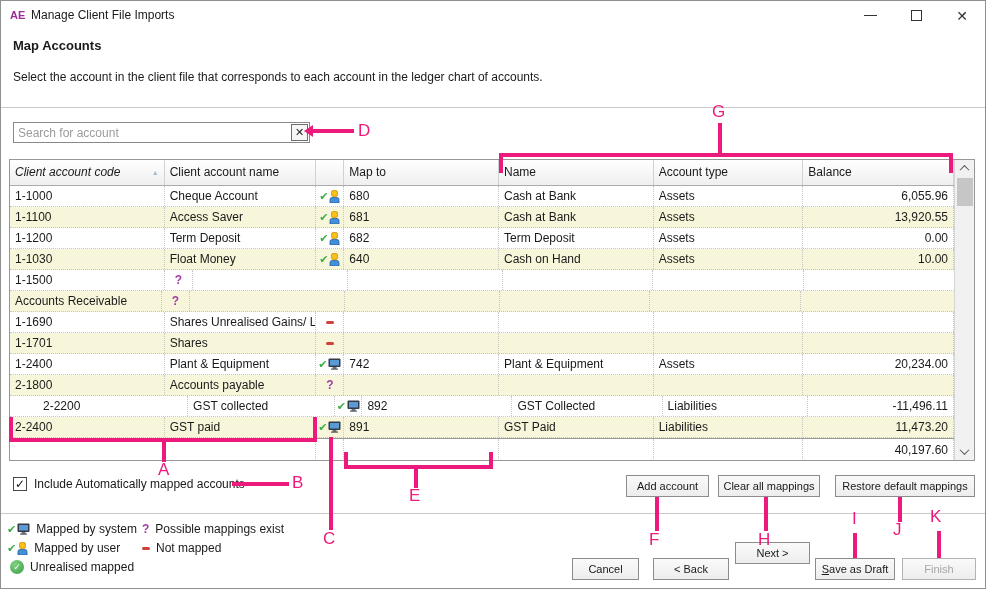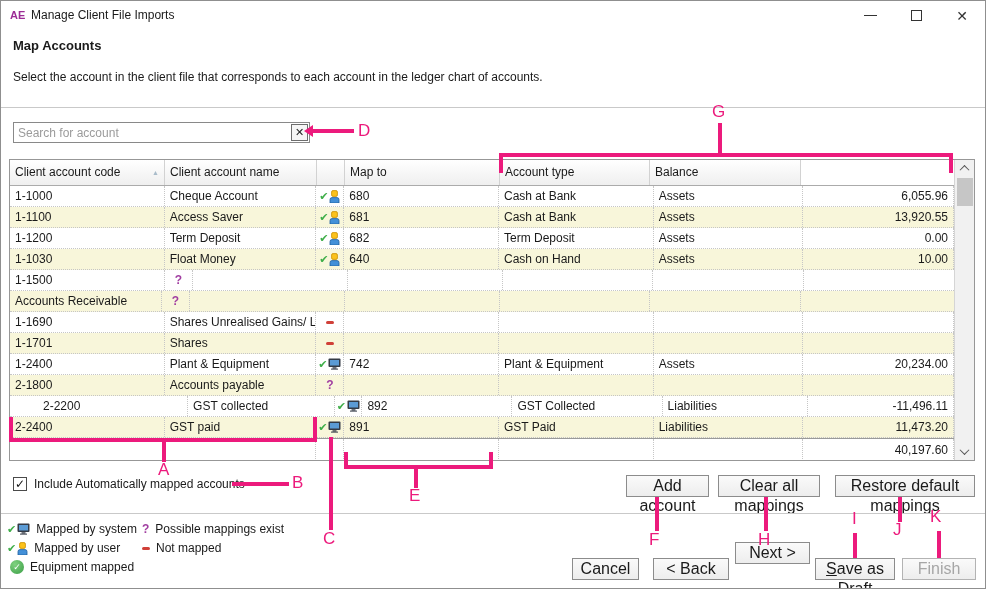--- a/index.html
+++ b/index.html
@@ -45,21 +45,21 @@
   
   .grid-scroll { width: 20px; background: #f1f1f1; border-left: 1px solid #d5d5d5; position: relative; }
   .sb-btn { position: absolute; left: 0; width: 100%; height: 17px; display: flex; align-items: center; justify-content: center; }
   .chev-up { width: 7px; height: 7px; border-left: 1.6px solid #555; border-top: 1.6px solid #555; transform: rotate(45deg) translate(1px,1px); }
   .chev-down { width: 7px; height: 7px; border-left: 1.6px solid #555; border-top: 1.6px solid #555; transform: rotate(225deg) translate(1px,1px); }
   .sb-thumb { position: absolute; left: 2px; top: 18px; width: 16px; height: 28px; background: #c6c6c6; }
   
   .include-row { position: absolute; left: 12px; top: 476px; display: flex; align-items: center; gap: 7px; }
   .cbox { width: 14px; height: 14px; border: 1px solid #4a4a4a; background: #fff; display: flex; align-items: center; justify-content: center; font-size: 12px; line-height: 1; color: #111; }
   
-  .btn { position: absolute; height: 22px; border: 1px solid #8c8c8c; background: linear-gradient(#fafafa, #ededed); font-size: 16px; font-family: inherit; text-align: center; line-height: 20px; color: #1a1a1a; }
+  .btn { position: absolute; height: 22px; border: 1px solid #8c8c8c; background: linear-gradient(#fafafa, #ededed); font-size: 11px; font-family: inherit; text-align: center; line-height: 20px; color: #1a1a1a; }
   .btn.disabled { color: #a6a6a6; border-color: #b3b3b3; }
   
   .legend-item { position: absolute; display: flex; align-items: center; gap: 6px; font-size: 12px; }
   .lg-ic { display: inline-flex; align-items: center; gap: 1px; }
   
   .ann { position: absolute; background: #ec1a7c; pointer-events: none; }
   .ann-letter { position: absolute; color: #ec1a7c; font-size: 17px; pointer-events: none; }
   .ann-arrow-left { position: absolute; width: 0; height: 0; border-top: 6px solid transparent; border-bottom: 6px solid transparent; border-right: 9px solid #ec1a7c; pointer-events: none; }
 </style>
 </head>
@@ -88,32 +88,35 @@
   <div class="search-wrap">
     <input class="search-input" type="text" placeholder="Search for account" style="">
     <span class="search-clear">
         <span>✕</span>
       </span>
   </div>
 
   <div class="grid">
     <div class="grid-main">
       <div class="grid-header" id="grid-header">
-          <div class="hcell" style="width: 155px;">
+          <div class="hcell" style="width: 155px; font-style: italic;">
             <span>Client account code</span>
             <span class="sort-arrow">▲</span>
           </div>
           <div class="hcell" style="width: 152px;">
             <span>Client account name</span>
           </div>
           <div class="hcell" style="width: 28px;">
             <span></span>
           </div>
           <div class="hcell" style="width: 155px;">
             <span>Map to</span>
+          </div>
+          <div class="hcell" style="width: 155px;">
+            <span>Name</span>
           </div>
           <div class="hcell" style="width: 150px;">
             <span>Account type</span>
           </div>
           <div class="hcell" style="width: 151px;">
             <span>Balance</span>
           </div>
         </div>
       <div id="grid-rows">
           <div class="grow">
@@ -332,21 +335,21 @@
           <rect x="2.6" y="0.6" width="5.8" height="5.8" rx="1.4" fill="#fcc21b" stroke="#c98f00" stroke-width="0.8"></rect>
           <path d="M1 13 L1 9.6 Q1 7.6 3 7.6 L8 7.6 Q10 7.6 10 9.6 L10 13 Z" fill="#4390d8" stroke="#1f5f9f" stroke-width="0.8"></path>
         </svg>
       </span>
     <span>Mapped by user</span>
   </div>
   <div class="legend-item" style="left:9px; top:559px;">
     <span class="lg-ic">
         <span class="prev-ic">✓</span>
       </span>
-    <span>Equipment mapped</span>
+    <span>Unrealised mapped</span>
   </div>
   <div class="legend-item" style="left:141px; top:521px;">
     <span class="lg-ic">
         <span class="q-ic">?</span>
       </span>
     <span>Possible mappings exist</span>
   </div>
   <div class="legend-item" style="left:141px; top:540px;">
     <span class="lg-ic">
         <span class="dash-ic"></span>

